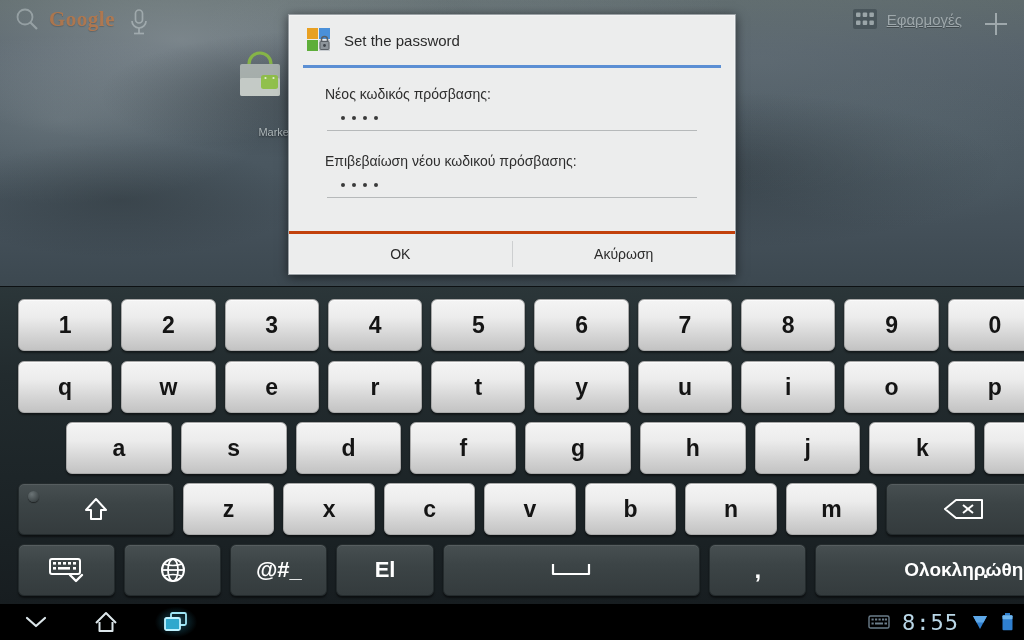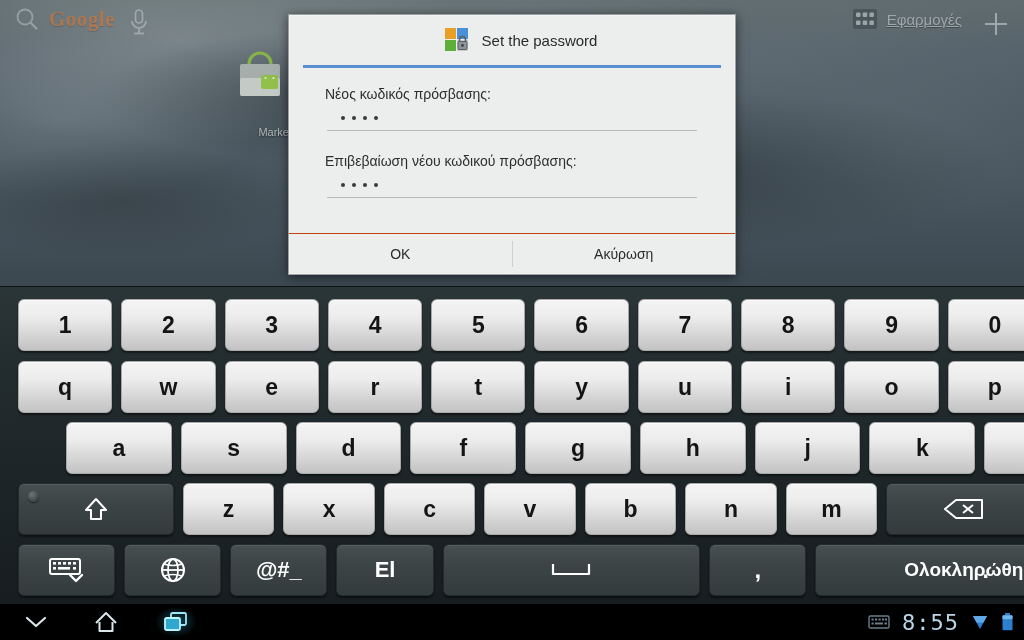--- a/index.html
+++ b/index.html
@@ -46,35 +46,35 @@
   #market{position:absolute;left:228px;top:48px;width:64px;text-align:center;}
   #market .label{margin-top:16px;font-size:11px;color:#cdd5d6;text-shadow:0 1px 2px rgba(0,0,0,.75);opacity:.75;text-align:right;}
 
   
   #dialog{
     position:absolute;left:288px;top:14px;width:446px;height:259px;
     background:#eceded;
     border:1px solid #9aa0a4;
     box-shadow:0 2px 10px rgba(0,0,0,.55), 0 0 0 1px rgba(255,255,255,.35) inset;
   }
-  #dialog .titlebar{display:flex;align-items:center;gap:12px;padding:12px 0 8px 17px;justify-content:center;}
+  #dialog .titlebar{display:flex;align-items:center;gap:12px;padding:12px 0 8px 17px;}
   #dialog .title{font-size:15px;color:#2b2b2b;}
   #dialog .blue-rule{height:3px;background:#5b8fd4;margin:4px 14px 0 14px;}
   #dialog .body{padding:18px 36px 0 36px;}
   #dialog .msg{font-size:14px;color:#2e2e2e;margin-bottom:17px;}
   #dialog .flabel{font-size:14px;color:#2e2e2e;margin-bottom:3px;}
   .pwfield{
     border-bottom:1px solid #b6b9ba;height:25px;margin:0 2px 22px 2px;padding-left:14px;
     display:flex;align-items:center;
   }
   .pwdots{display:flex;gap:7px;align-items:center;}
   .pwdots i{width:4px;height:4px;border-radius:50%;background:#3a3a3a;display:block;}
   #dialog .btnrow{
     position:absolute;left:0;right:0;bottom:0;height:40px;
-    display:flex;align-items:center;border-top:1px solid #c2410c;
+    display:flex;align-items:center;border-top:3px solid #c2410c;
   }
   #dialog .btn{flex:1;text-align:center;font-size:14px;color:#2b2b2b;line-height:40px;cursor:default;}
   #dialog .vsep{width:1px;height:26px;background:#cdcfd0;}
 
   
   #keyboard{
     position:absolute;left:0;top:286px;width:1024px;height:318px;
     background:linear-gradient(180deg,#2b3639 0%,#222b2e 28%,#1d2528 60%,#171d20 100%);
     border-top:1px solid #0d1113;
   }

